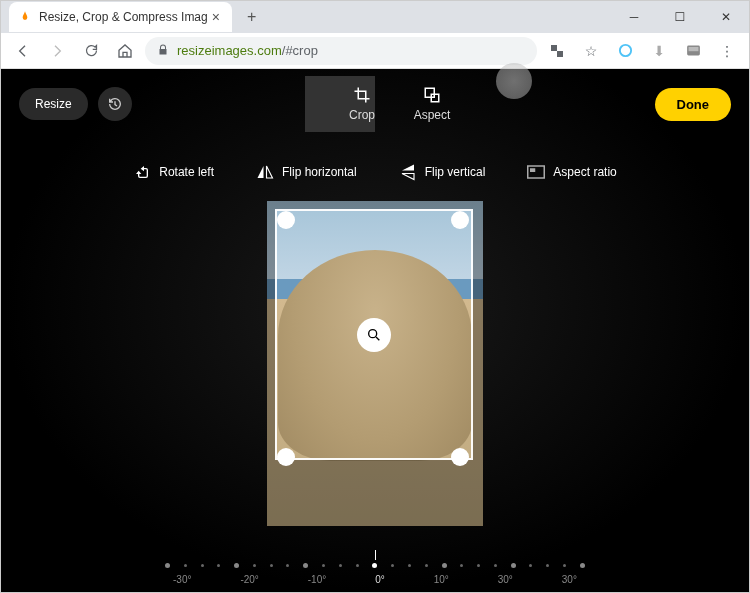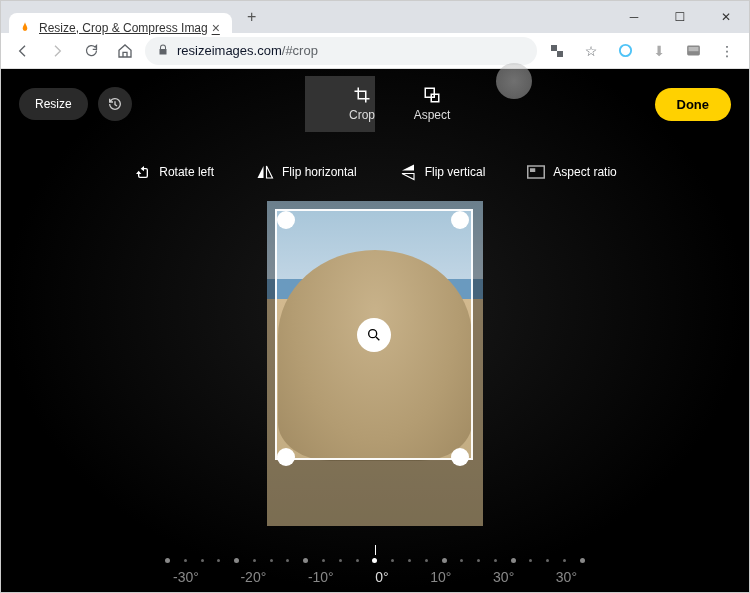--- a/index.html
+++ b/index.html
@@ -1,35 +1,35 @@
 <!DOCTYPE html>
 <html><head>
 <meta charset="utf-8">
 <style>
   * { box-sizing: border-box; margin: 0; padding: 0; }
   body { width: 750px; height: 593px; font-family: "Segoe UI", Arial, sans-serif; overflow: hidden; background: #fff; border: 1px solid #ccc; }
   
   
   .titlebar { height: 32px; background: #dee1e6; display: flex; align-items: flex-start; }
-  .tab { background: #fff; border-radius: 8px 8px 0 0; height: 30px; margin-top: 12px; margin-left: 8px; display: flex; align-items: center; padding: 0 8px; min-width: 200px; font-size: 12px; color: #333; text-decoration: underline; }
+  .tab { background: #fff; border-radius: 8px 8px 0 0; height: 30px; margin-top: 1px; margin-left: 8px; display: flex; align-items: center; padding: 0 8px; min-width: 200px; font-size: 12px; color: #333; }
   .tab .favicon { width: 16px; height: 16px; margin-right: 6px; display: flex; align-items: center; justify-content: center; font-size: 10px; }
   .tab .favicon svg { width: 14px; height: 14px; }
   .tab .title { flex: 1; white-space: nowrap; overflow: hidden; text-overflow: ellipsis; }
   .tab .close { width: 16px; height: 16px; display: flex; align-items: center; justify-content: center; font-size: 14px; color: #555; }
   .new-tab { width: 28px; height: 28px; display: flex; align-items: center; justify-content: center; margin-left: 6px; margin-top: 2px; font-size: 16px; color: #555; border-radius: 50%; }
   .window-controls { margin-left: auto; display: flex; height: 32px; }
   .window-controls div { width: 46px; display: flex; align-items: center; justify-content: center; color: #333; font-size: 12px; }
   
   
   .addressbar { height: 36px; background: #fff; border-bottom: 1px solid #e0e0e0; display: flex; align-items: center; padding: 0 8px; gap: 6px; }
   .nav-icon { width: 28px; height: 28px; display: flex; align-items: center; justify-content: center; color: #5f6368; border-radius: 50%; }
   .nav-icon.disabled { color: #bbb; }
   .url-box { flex: 1; height: 28px; background: #f1f3f4; border-radius: 14px; display: flex; align-items: center; padding: 0 12px; font-size: 13px; color: #202124; gap: 8px; }
   .url-box .lock { color: #5f6368; font-size: 11px; }
-  .url-box .domain { color: #0f172a; }
+  .url-box .domain { color: #4d7c0f; }
   .url-box .path { color: #5f6368; }
   .ext-icon { width: 28px; height: 28px; display: flex; align-items: center; justify-content: center; color: #5f6368; font-size: 14px; }
   
   
   .app { height: 524px; background: radial-gradient(ellipse at center 45%, #1a1a1a 0%, #000 70%); position: relative; }
   
   
   .top-controls { position: absolute; top: 18px; left: 0; right: 0; display: flex; align-items: center; padding: 0 18px; }
   .btn-cancel { background: #2a2a2a; color: #fff; border: none; border-radius: 18px; padding: 9px 16px; font-size: 12px; font-weight: 500; }
   .btn-history { width: 34px; height: 34px; background: #2a2a2a; border-radius: 50%; display: flex; align-items: center; justify-content: center; margin-left: 10px; color: #ccc; }
@@ -58,21 +58,21 @@
   .crop-dim-l { position: absolute; left:0; top:8px; bottom:66px; width: 8px; background: rgba(0,0,0,0.35); }
   .crop-dim-r { position: absolute; right:0; top:8px; bottom:66px; width: 10px; background: rgba(0,0,0,0.35); }
   .handle { position: absolute; width: 18px; height: 18px; background: #fff; border-radius: 50%; }
   .h-tl { top: 0px; left: 0px; }
   .h-tr { top: 0px; right: 2px; }
   .h-bl { bottom: -8px; left: 0px; }
   .h-br { bottom: -8px; right: 2px; }
   .zoom-btn { position: absolute; top: 50%; left: 50%; transform: translate(-50%,-50%); width: 34px; height: 34px; background: #fff; border-radius: 50%; display: flex; align-items: center; justify-content: center; color: #000; font-size: 16px; }
   
   
-  .ruler { position: absolute; bottom: 8px; left: 50%; transform: translateX(-50%); width: 420px; text-align: center; color: #888; font-size: 14px; }
+  .ruler { position: absolute; bottom: 8px; left: 50%; transform: translateX(-50%); width: 420px; text-align: center; color: #888; font-size: 10px; }
   .ruler-line { display: flex; justify-content: space-between; align-items: center; height: 14px; position: relative; }
   .ruler-line::before { content: ""; position: absolute; left: 50%; top: -8px; width: 1px; height: 10px; background: #fff; }
   .dot { width: 3px; height: 3px; background: #666; border-radius: 50%; }
   .dot.big { width: 5px; height: 5px; background: #888; }
   .ruler-labels { display: flex; justify-content: space-between; padding: 2px 8px 0; }
 </style>
 </head>
 <body>
 
 <div class="titlebar">

